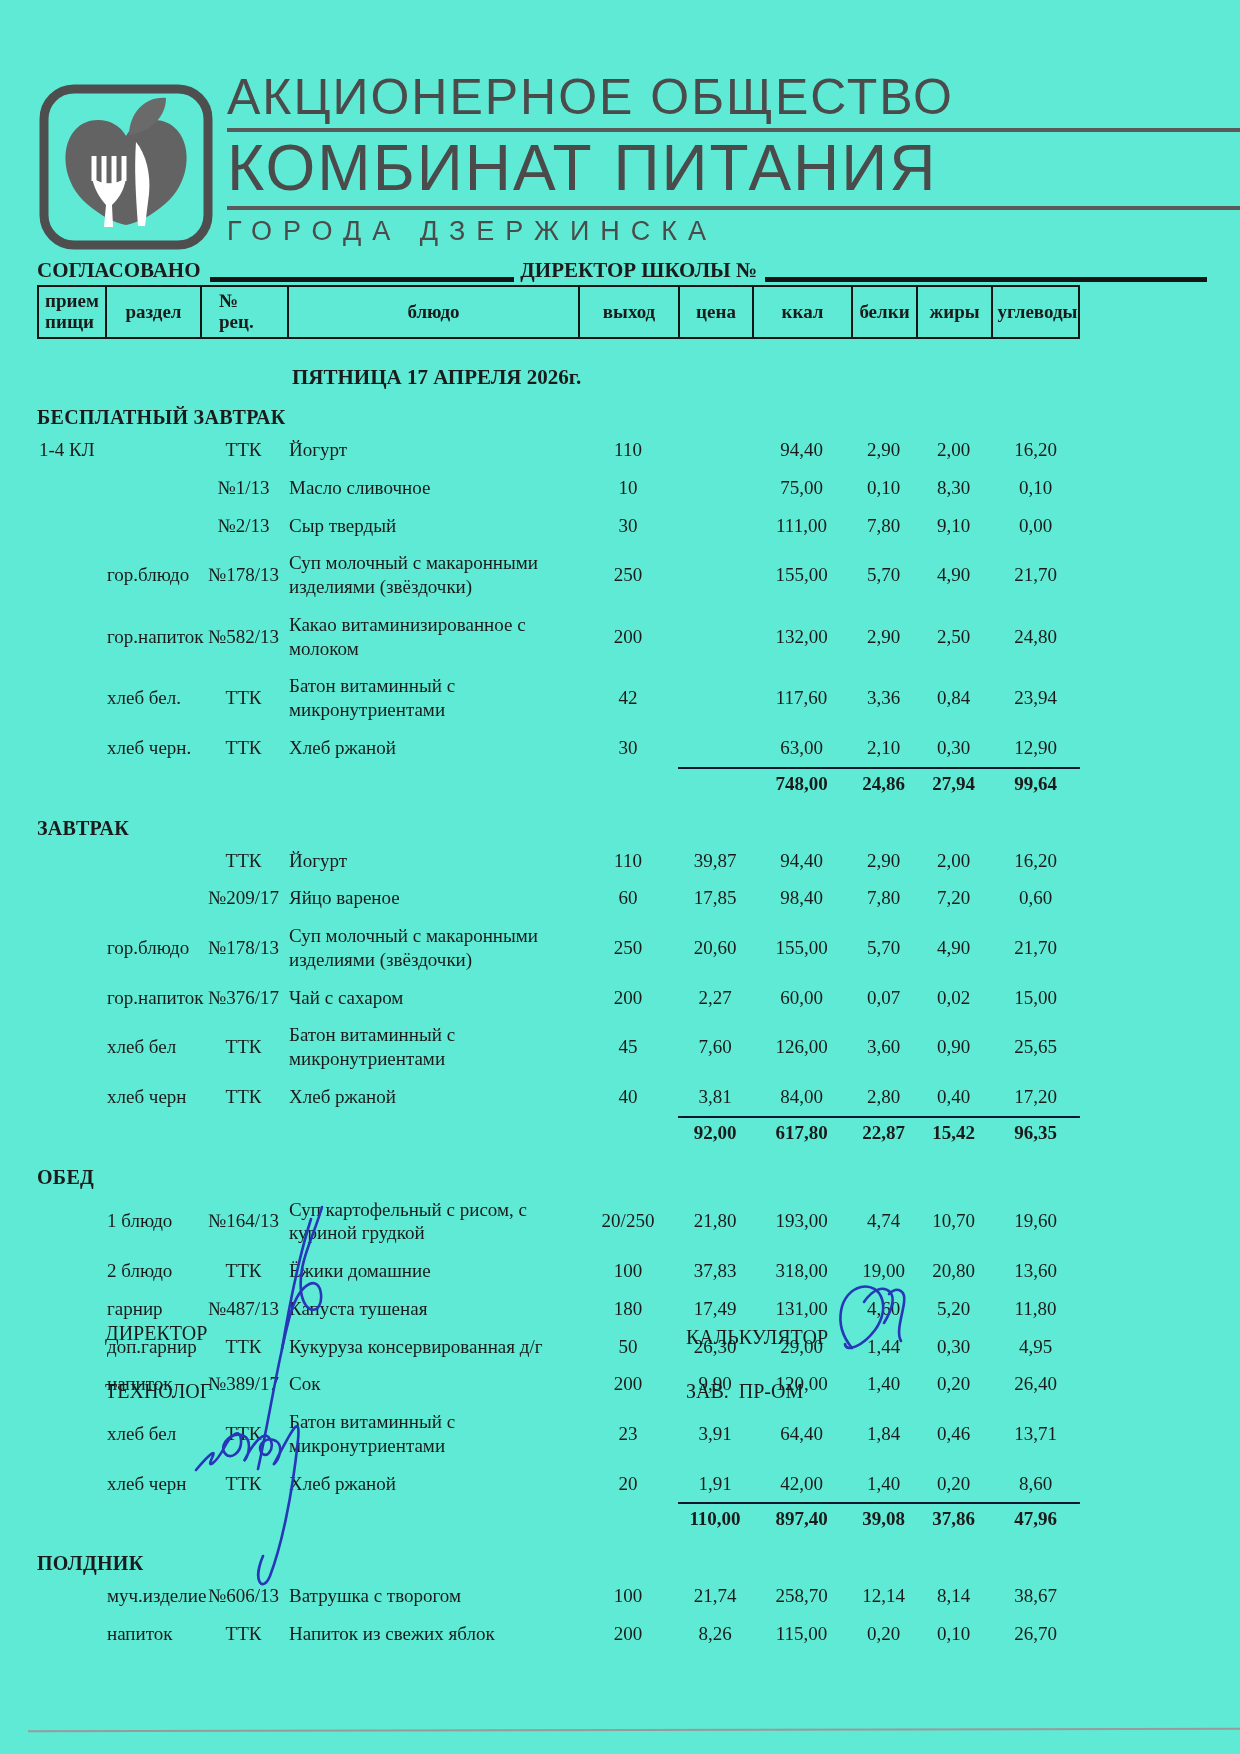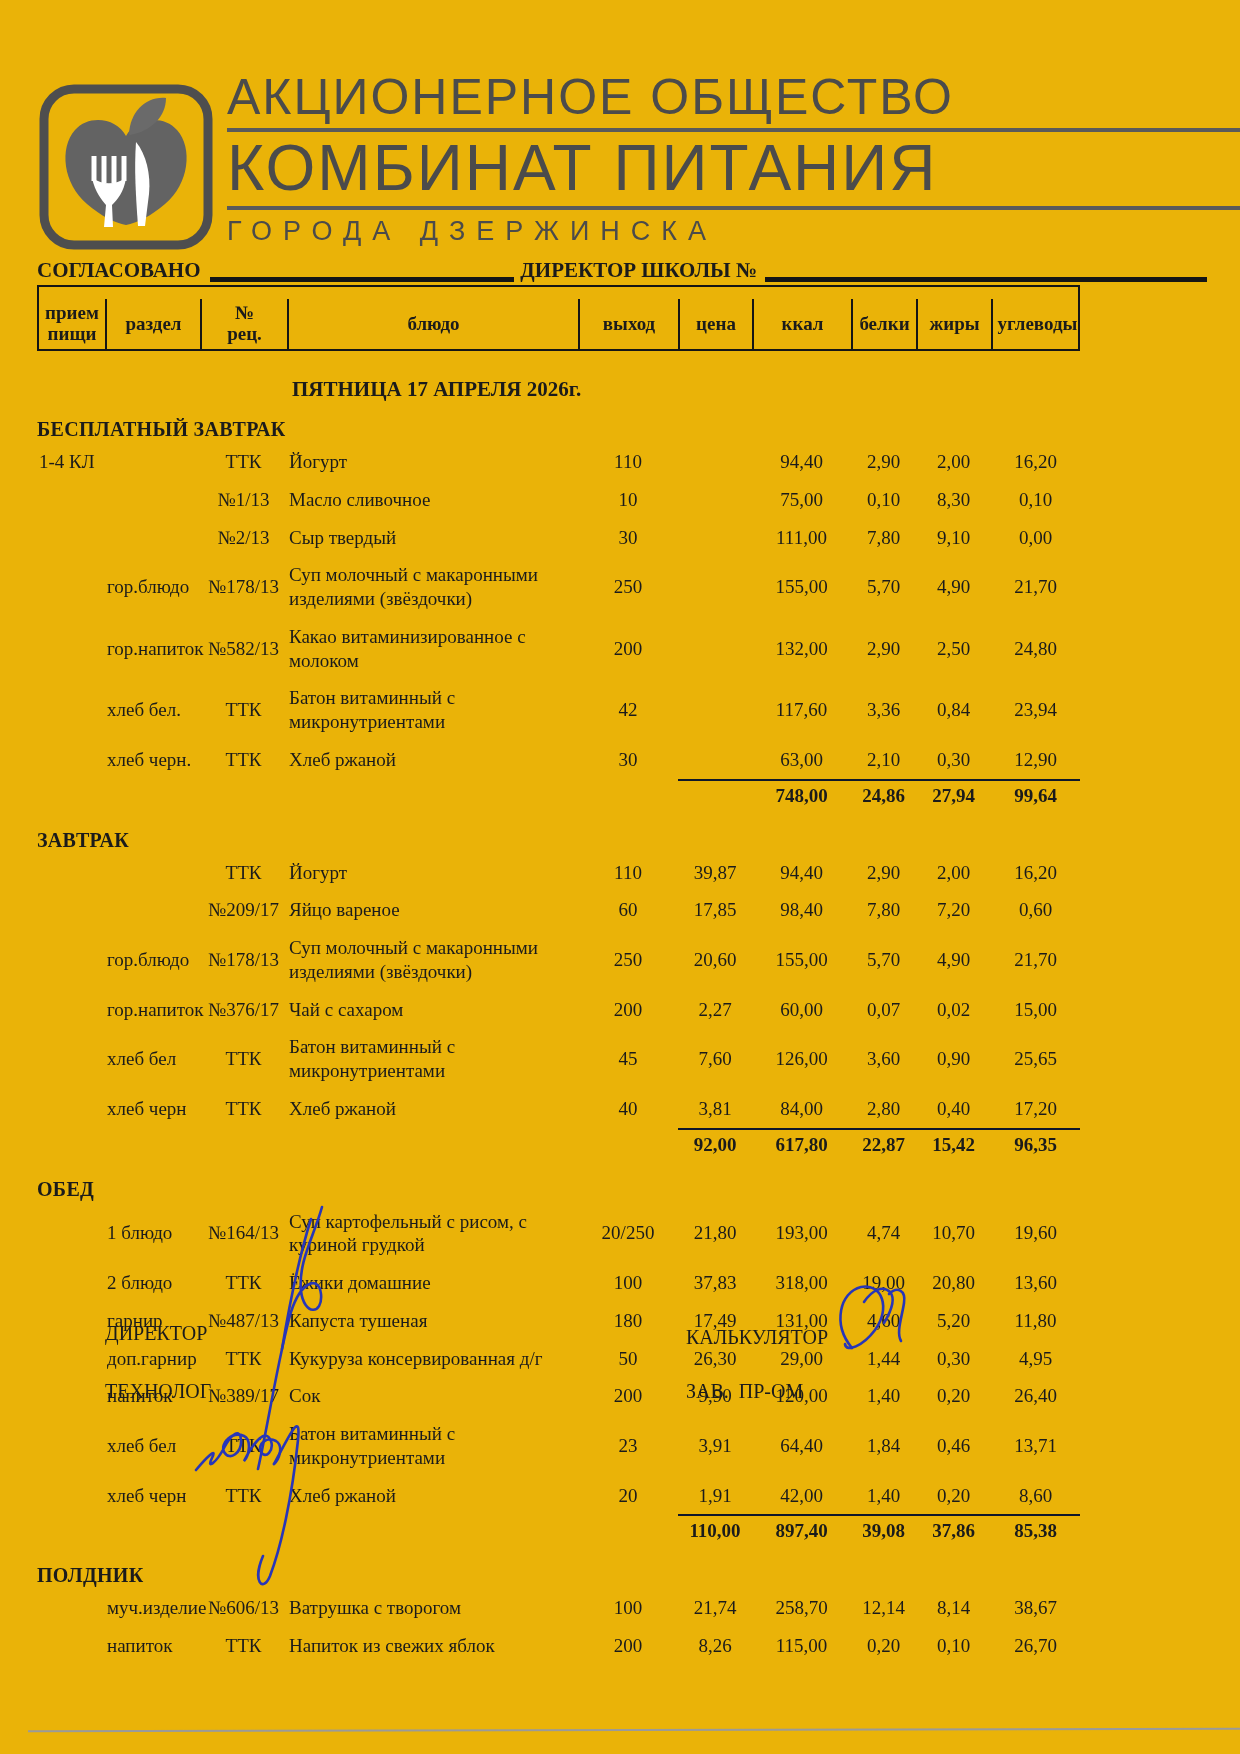--- a/index.html
+++ b/index.html
@@ -1,20 +1,20 @@
 <!DOCTYPE html>
 <html><head>
 <meta charset="utf-8">
 <style>
   html,body{margin:0;padding:0;background:#e8e8e8;}
   .page{
     position:relative;
     width:1240px;height:1754px;
     margin:0 auto;
-    background:#eab308;
+    background:#5eead4;
     font-family:"Liberation Serif", serif;
     color:#1b1b1b;
     overflow:hidden;
   }
   .content{position:absolute;left:37px;top:0;width:1043px;}
 
   
   .letterhead{display:flex;align-items:flex-start;margin-top:82px;}
   .logo{width:178px;height:170px;flex:0 0 178px;}
   .org-block{flex:1;margin-left:12px;font-family:"Liberation Sans", sans-serif;color:#4b4b4b;}
@@ -30,21 +30,21 @@
   .agree-line.l1{flex:1.1;margin:0 6px 1px 10px;}
   .agree-line.l2{flex:1.6;margin:0 0 1px 8px;}
 
   
   .grid{display:grid;grid-template-columns:68px 95px 87px 291px 100px 74px 99px 65px 75px 89px;}
 
   .hdr{border:2px solid #151515;margin-top:2px;font-weight:bold;font-size:19px;}
   .hdr > div{
     border-right:2px solid #151515;
     display:flex;align-items:center;justify-content:center;
-    text-align:center;padding:3px 17px;min-height:44px;line-height:1.1;margin-top:12px;
+    padding:3px 17px;min-height:44px;line-height:1.1;
   }
   .hdr > div:last-child{border-right:none;}
 
   .date-title{font-weight:bold;font-size:21px;margin:26px 0 6px 255px;}
 
   .section-title{font-weight:bold;font-size:20px;margin:16px 0 2px 0;letter-spacing:0.3px;}
 
   .row{font-size:19px;align-items:center;}
   .row > div{padding:7px 2px;line-height:1.25;}
   .cell-left{text-align:left;}
@@ -383,21 +383,21 @@
         <div class="grid totals">
           <div></div>
           <div></div>
           <div></div>
           <div></div>
           <div></div>
           <div class="tot">110,00</div>
           <div class="tot">897,40</div>
           <div class="tot">39,08</div>
           <div class="tot">37,86</div>
-          <div class="tot">85,38</div>
+          <div class="tot">47,96</div>
         </div>
         <div class="section-title">ПОЛДНИК</div>
         <div class="grid row">
           <div class="cell-left"></div>
           <div class="cell-left">муч.изделие</div>
           <div class="cell-center">№606/13</div>
           <div class="cell-dish">Ватрушка с творогом</div>
           <div class="cell-center">100</div>
           <div class="cell-center">21,74</div>
           <div class="cell-center">258,70</div>

